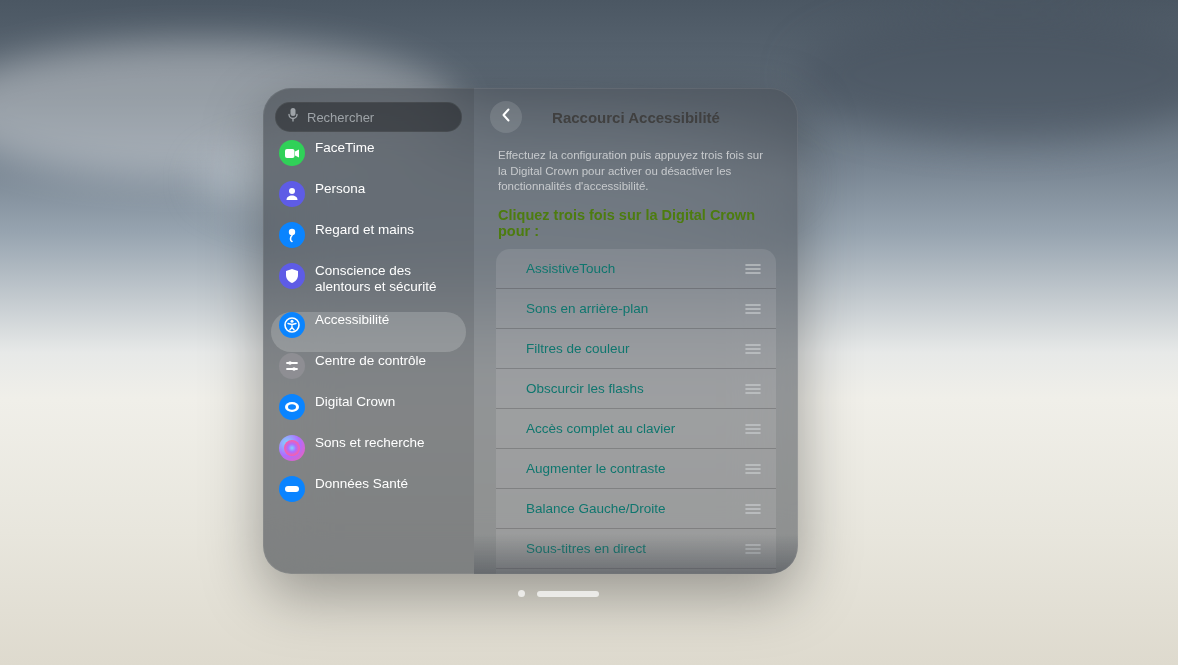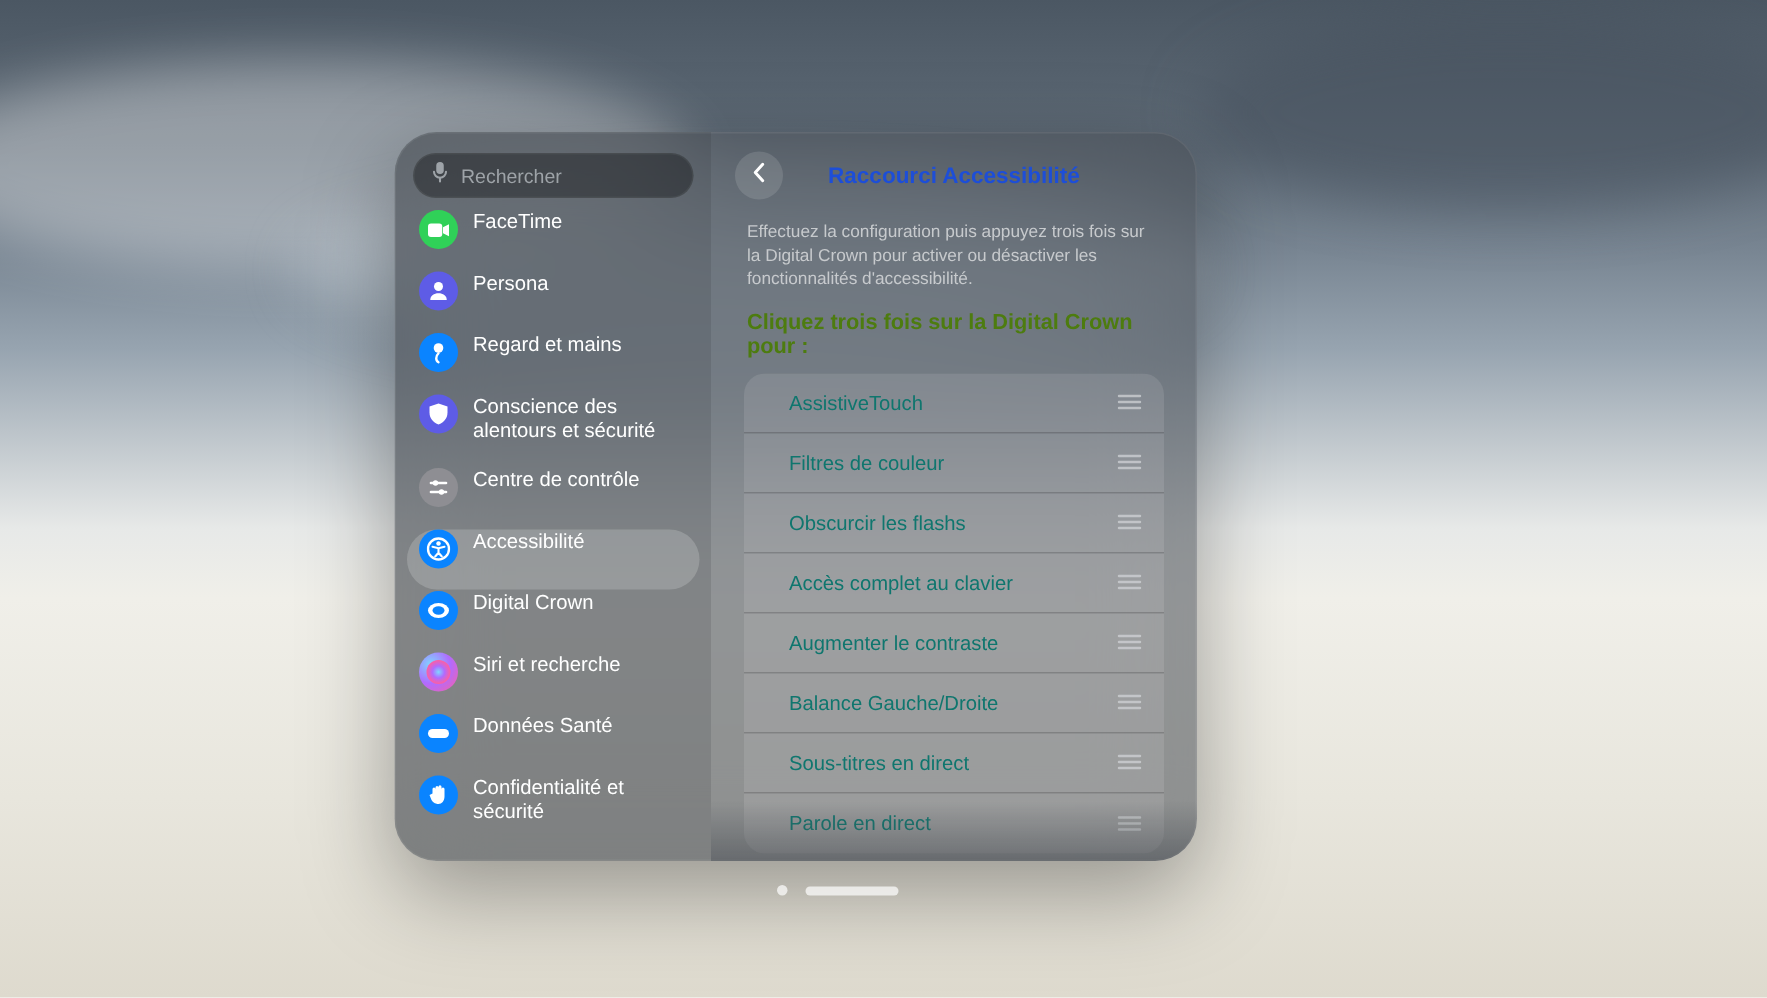--- a/index.html
+++ b/index.html
@@ -88,21 +88,21 @@
     display: flex; align-items: center; justify-content: center;
     margin-bottom: 16px;
   }
   .back-btn {
     position: absolute; left: -6px; top: -1px;
     width: 32px; height: 32px; border-radius: 16px;
     background: rgba(255,255,255,0.12);
     display: flex; align-items: center; justify-content: center;
     cursor: pointer;
   }
-  .page-title { color: #1d4ed8; font-size: 15px; font-weight: 600; }
+  .page-title { color: #404040; font-size: 15px; font-weight: 600; }
 
   .hint {
     color: #c7cacd; font-size: 11.5px; line-height: 1.35;
     margin: 0 2px 12px 2px;
   }
   .section-title {
     color: #4d7c0f; font-size: 14.5px; font-weight: 600;
     margin: 0 2px 10px 2px;
   }
 
@@ -186,39 +186,39 @@
           <div class="side-label">Regard et mains</div>
         </div>
         <div class="side-item tall">
           <div class="side-icon" style="background: rgb(94, 92, 230);">
             <svg width="14" height="16" viewBox="0 0 14 16">
               <path d="M7 1 13 3v4c0 4-2.7 6.7-6 8-3.3-1.3-6-4-6-8V3z" fill="#fff"></path>
             </svg>
           </div>
           <div class="side-label">Conscience des alentours et sécurité</div>
         </div>
-        <div class="side-item">
-          <div class="side-icon" style="background: rgb(142, 142, 147);">
-            <svg width="14" height="14" viewBox="0 0 14 14">
-              <path d="M2 4h10M2 10h10" stroke="#fff" stroke-width="1.8" stroke-linecap="round"></path>
-              <circle cx="5" cy="4" r="1.8" fill="#fff"></circle>
-              <circle cx="9" cy="10" r="1.8" fill="#fff"></circle>
-            </svg>
-          </div>
-          <div class="side-label">Centre de contrôle</div>
-        </div>
         <div class="side-item selected">
           <div class="side-icon" style="background: rgb(10, 132, 255);">
             <svg width="16" height="16" viewBox="0 0 16 16">
               <circle cx="8" cy="8" r="7" fill="none" stroke="#fff" stroke-width="1.6"></circle>
               <circle cx="8" cy="4.3" r="1.5" fill="#fff"></circle>
               <path d="M4 6.5 8 7.5l4-1M8 7.5v3M8 10.5 5.8 13M8 10.5l2.2 2.5" stroke="#fff" stroke-width="1.4" stroke-linecap="round" fill="none"></path>
             </svg>
           </div>
           <div class="side-label">Accessibilité</div>
+        </div>
+        <div class="side-item">
+          <div class="side-icon" style="background: rgb(142, 142, 147);">
+            <svg width="14" height="14" viewBox="0 0 14 14">
+              <path d="M2 4h10M2 10h10" stroke="#fff" stroke-width="1.8" stroke-linecap="round"></path>
+              <circle cx="5" cy="4" r="1.8" fill="#fff"></circle>
+              <circle cx="9" cy="10" r="1.8" fill="#fff"></circle>
+            </svg>
+          </div>
+          <div class="side-label">Centre de contrôle</div>
         </div>
         <div class="side-item">
           <div class="side-icon" style="background: rgb(10, 132, 255);">
             <svg width="16" height="12" viewBox="0 0 16 12">
               <ellipse cx="8" cy="6" rx="7" ry="5" fill="#fff"></ellipse>
               <ellipse cx="8" cy="6" rx="4" ry="2.8" fill="#0a84ff"></ellipse>
             </svg>
           </div>
           <div class="side-label">Digital Crown</div>
         </div>
@@ -228,37 +228,29 @@
               <circle cx="9" cy="9" r="8" fill="url(#sg)"></circle>
               <defs>
                 <radialGradient id="sg">
                   <stop offset="0%" stop-color="#7fd6ff"></stop>
                   <stop offset="50%" stop-color="#b06bff"></stop>
                   <stop offset="100%" stop-color="#ff5ea0"></stop>
                 </radialGradient>
               </defs>
             </svg>
           </div>
-          <div class="side-label">Siri et recherche</div>
+          <div class="side-label">Sons et recherche</div>
         </div>
         <div class="side-item">
           <div class="side-icon" style="background: rgb(10, 132, 255);">
             <svg width="16" height="12" viewBox="0 0 16 12">
               <rect x="1" y="3" width="14" height="6" rx="3" fill="#fff"></rect>
             </svg>
           </div>
           <div class="side-label">Données Santé</div>
-        </div>
-        <div class="side-item">
-          <div class="side-icon" style="background: rgb(10, 132, 255);">
-            <svg width="14" height="16" viewBox="0 0 14 16">
-              <path d="M3 7V4a1 1 0 0 1 2 0V3a1 1 0 0 1 2 0V2.5a1 1 0 0 1 2 0V4a1 1 0 0 1 2 0v5c0 3-1.8 5-4 5s-4.5-1.5-5-3.5L1 8l2-1z" fill="#fff"></path>
-            </svg>
-          </div>
-          <div class="side-label">Confidentialité et sécurité</div>
         </div>
       </div>
   </div>
 
   <div class="main">
     <div class="main-header">
       <div class="back-btn">
         <span>
           <svg width="10" height="14" viewBox="0 0 10 14">
               <path d="M7.5 1.5 2.5 7l5 5.5" stroke="#fff" stroke-width="2" fill="none" stroke-linecap="round" stroke-linejoin="round"></path>
@@ -272,20 +264,26 @@
     <div class="section-title">Cliquez trois fois sur la Digital Crown pour :</div>
 
     <div class="list" id="shortcut-list">
         <div class="row">
           <div class="row-label">AssistiveTouch</div>
           <div class="reorder"><svg width="18" height="12" viewBox="0 0 18 12">
               <path d="M2 2h14M2 6h14M2 10h14" stroke="#d0d3d6" stroke-width="1.6" stroke-linecap="round"></path>
             </svg></div>
         </div>
         <div class="row">
+          <div class="row-label">Sons en arrière-plan</div>
+          <div class="reorder"><svg width="18" height="12" viewBox="0 0 18 12">
+              <path d="M2 2h14M2 6h14M2 10h14" stroke="#d0d3d6" stroke-width="1.6" stroke-linecap="round"></path>
+            </svg></div>
+        </div>
+        <div class="row">
           <div class="row-label">Filtres de couleur</div>
           <div class="reorder"><svg width="18" height="12" viewBox="0 0 18 12">
               <path d="M2 2h14M2 6h14M2 10h14" stroke="#d0d3d6" stroke-width="1.6" stroke-linecap="round"></path>
             </svg></div>
         </div>
         <div class="row">
           <div class="row-label">Obscurcir les flashs</div>
           <div class="reorder"><svg width="18" height="12" viewBox="0 0 18 12">
               <path d="M2 2h14M2 6h14M2 10h14" stroke="#d0d3d6" stroke-width="1.6" stroke-linecap="round"></path>
             </svg></div>

